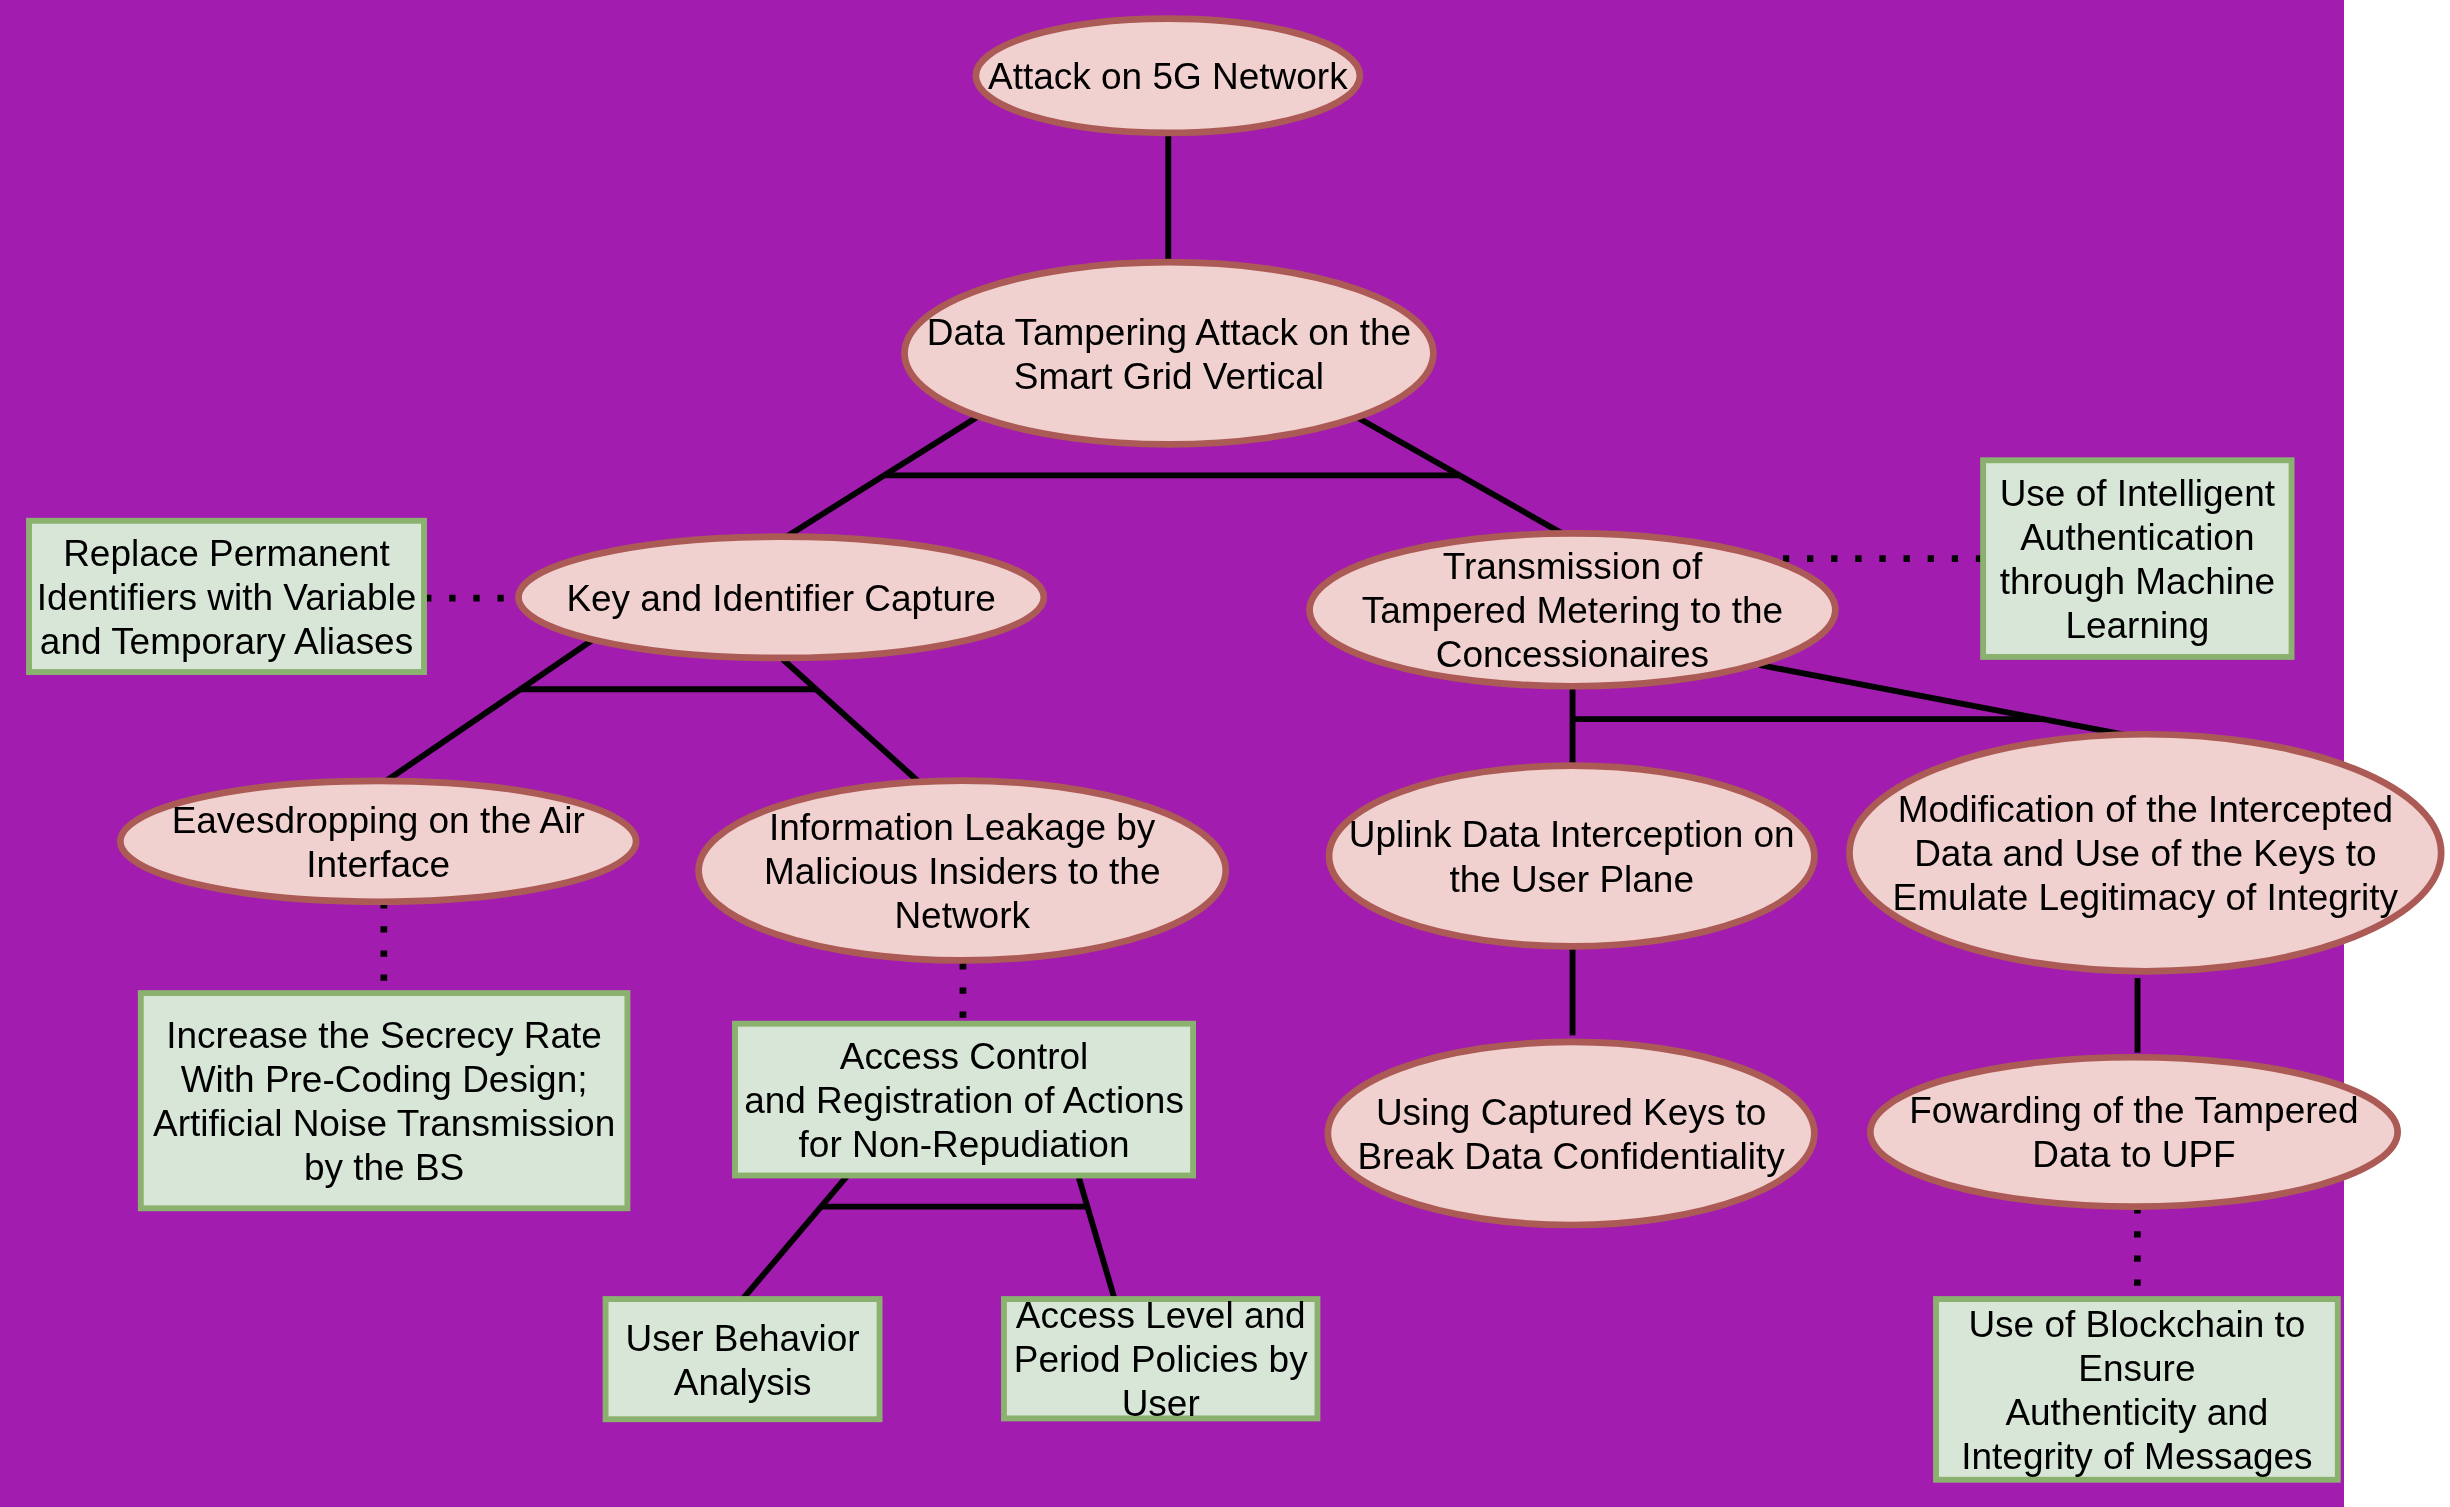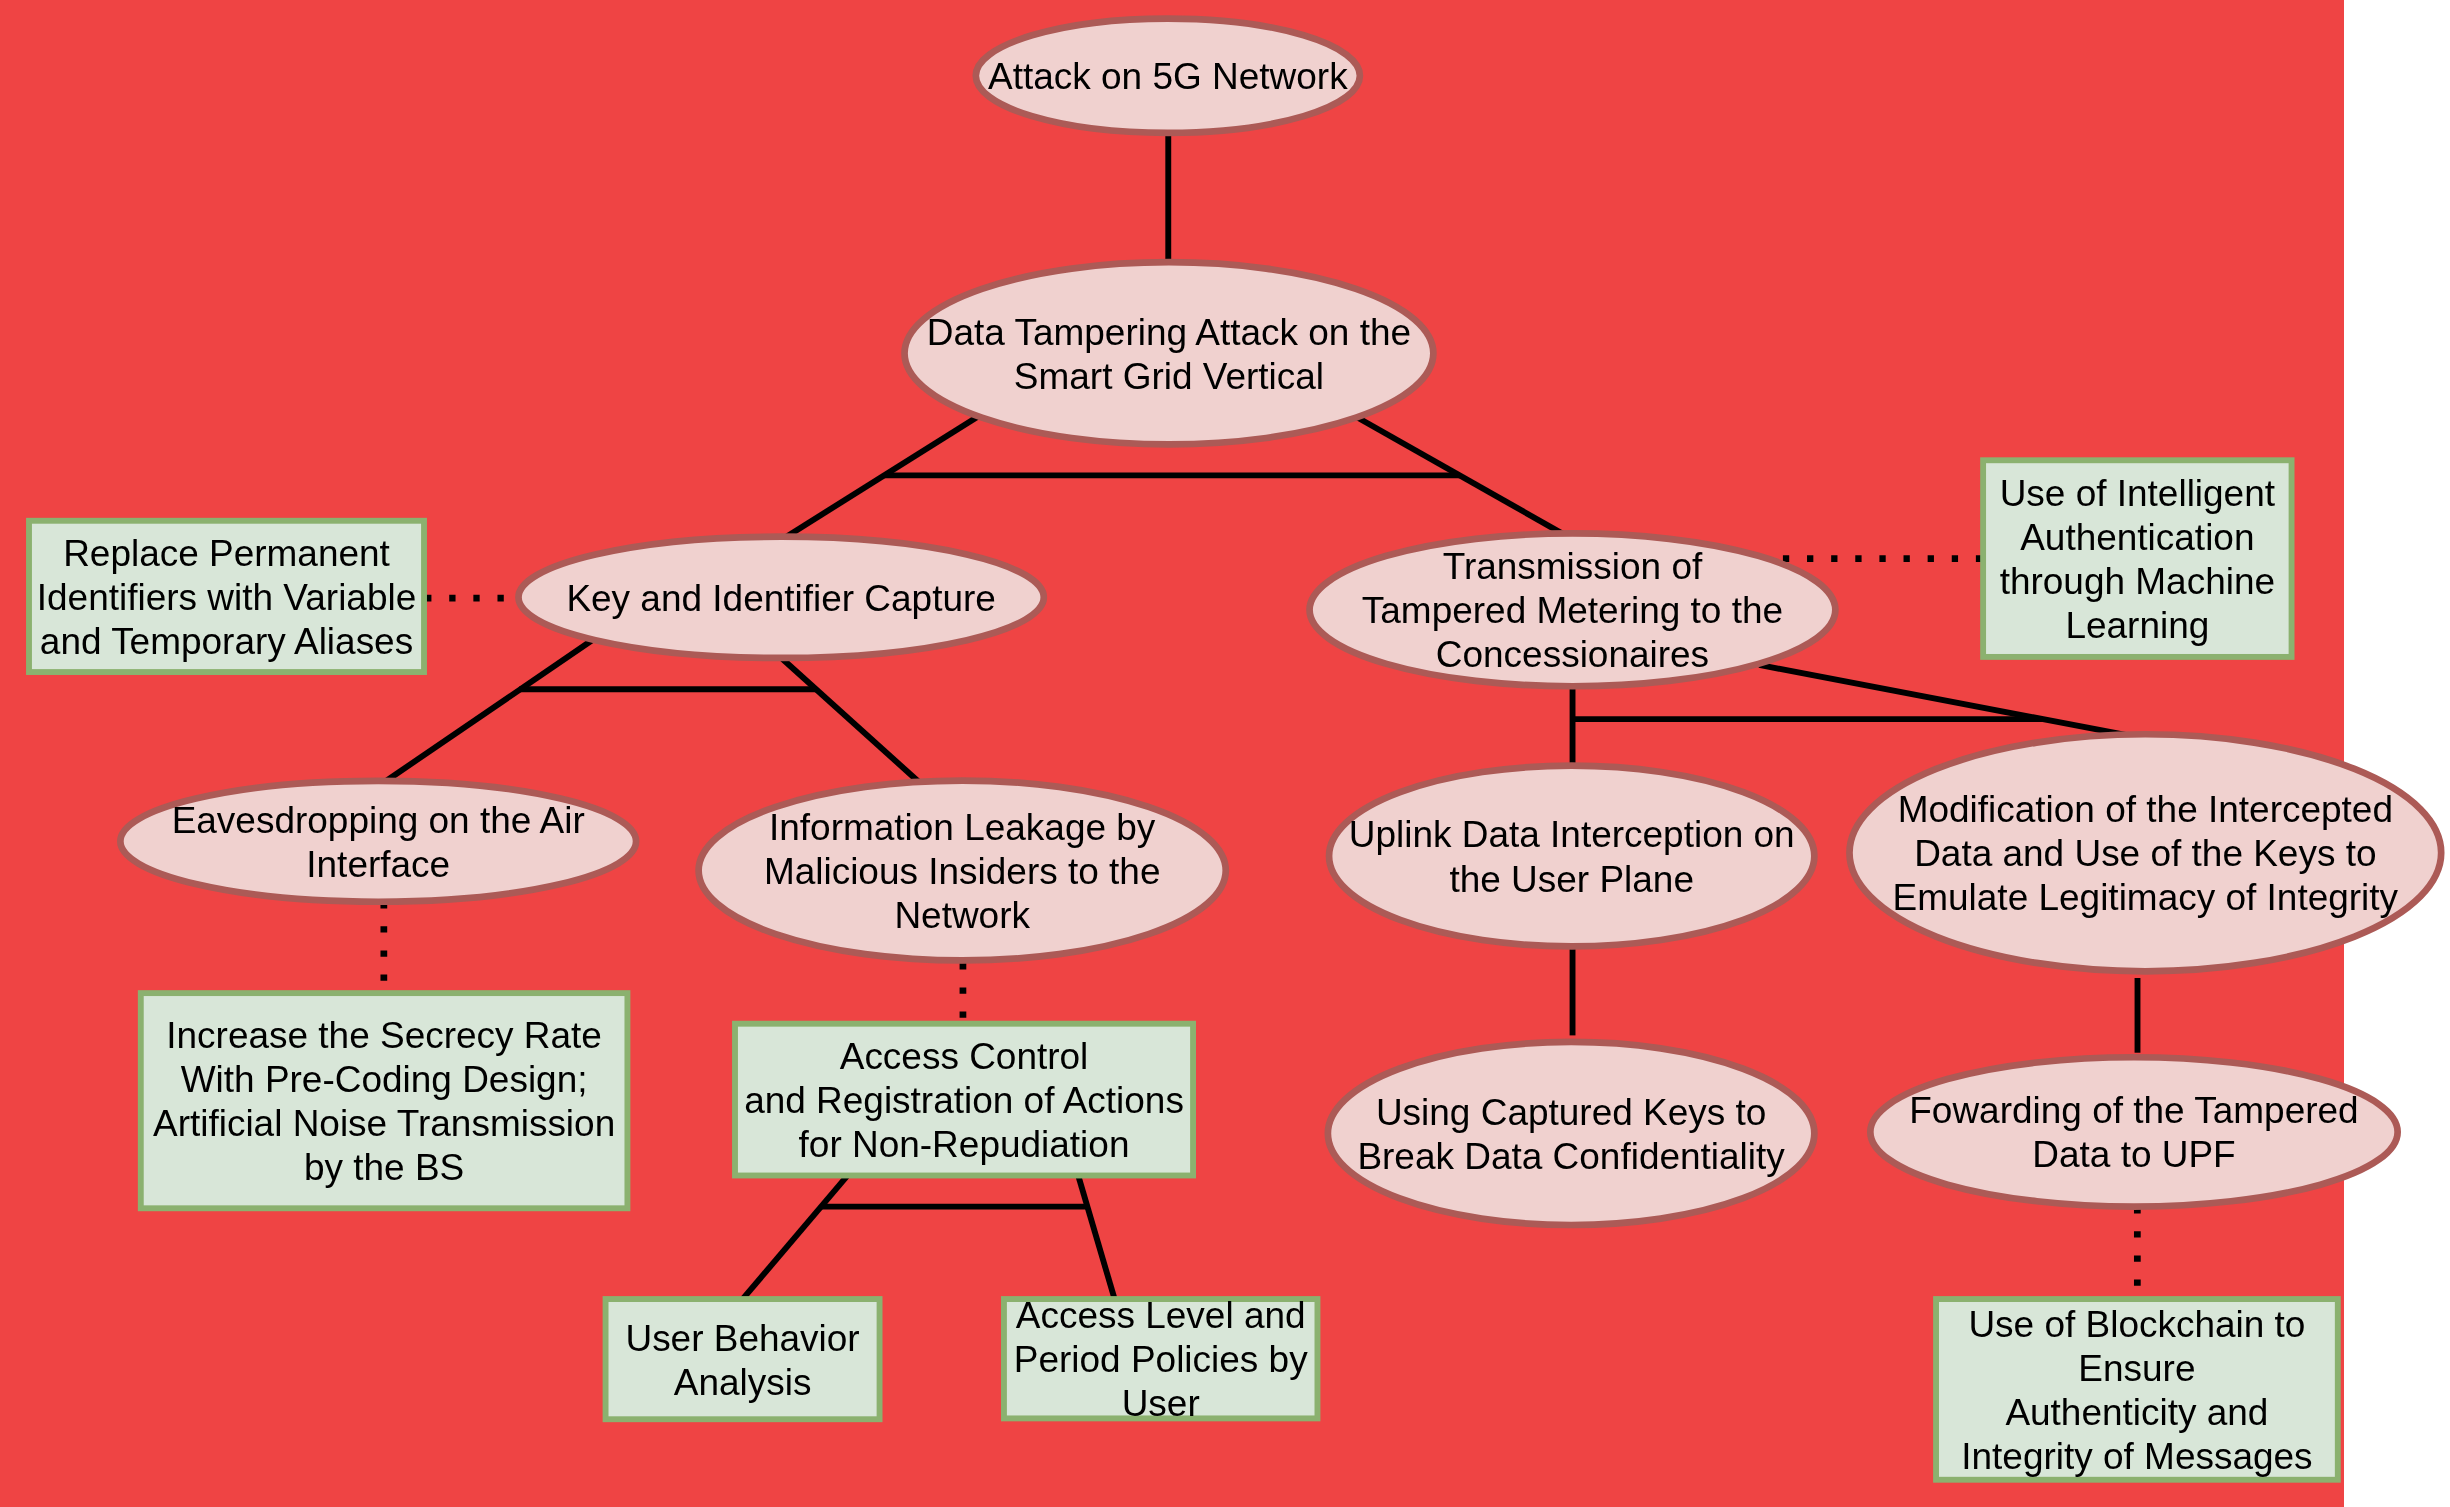--- a/index.html
+++ b/index.html
@@ -1,19 +1,19 @@
 <!DOCTYPE html>
 <html style="font-size:13.4px"><head>
 <meta charset="utf-8">
 <title>Attack tree</title>
 <style>
   html,body{margin:0;padding:0;background:#ffffff;}
   body{width:2450px;height:1508px;overflow:hidden;
        font-family:"Liberation Sans",sans-serif;}
-  #diagram{position:relative;width:2344px;height:1508px;background:#ef4444;}
+  #diagram{position:relative;width:2344px;height:1508px;background:#a21caf;}
   svg#tree{display:block;width:2450px;height:1508px;}
   svg#tree text{font-family:"Liberation Sans",sans-serif;font-size:44px;
        fill:#000000;}
   .node.attack ellipse{fill:#f0d1cf;stroke:#ac5a56;stroke-width:8;}
   .node.mitigation rect{fill:#d8e6d8;stroke:#8bb16f;stroke-width:7;}
   line.solid{stroke:#000000;stroke-width:7;stroke-linecap:butt;}
   line.dotted{stroke:#000000;stroke-width:8;stroke-linecap:butt;
        stroke-dasharray:7.5 21.2;}
 </style>
 </head>

